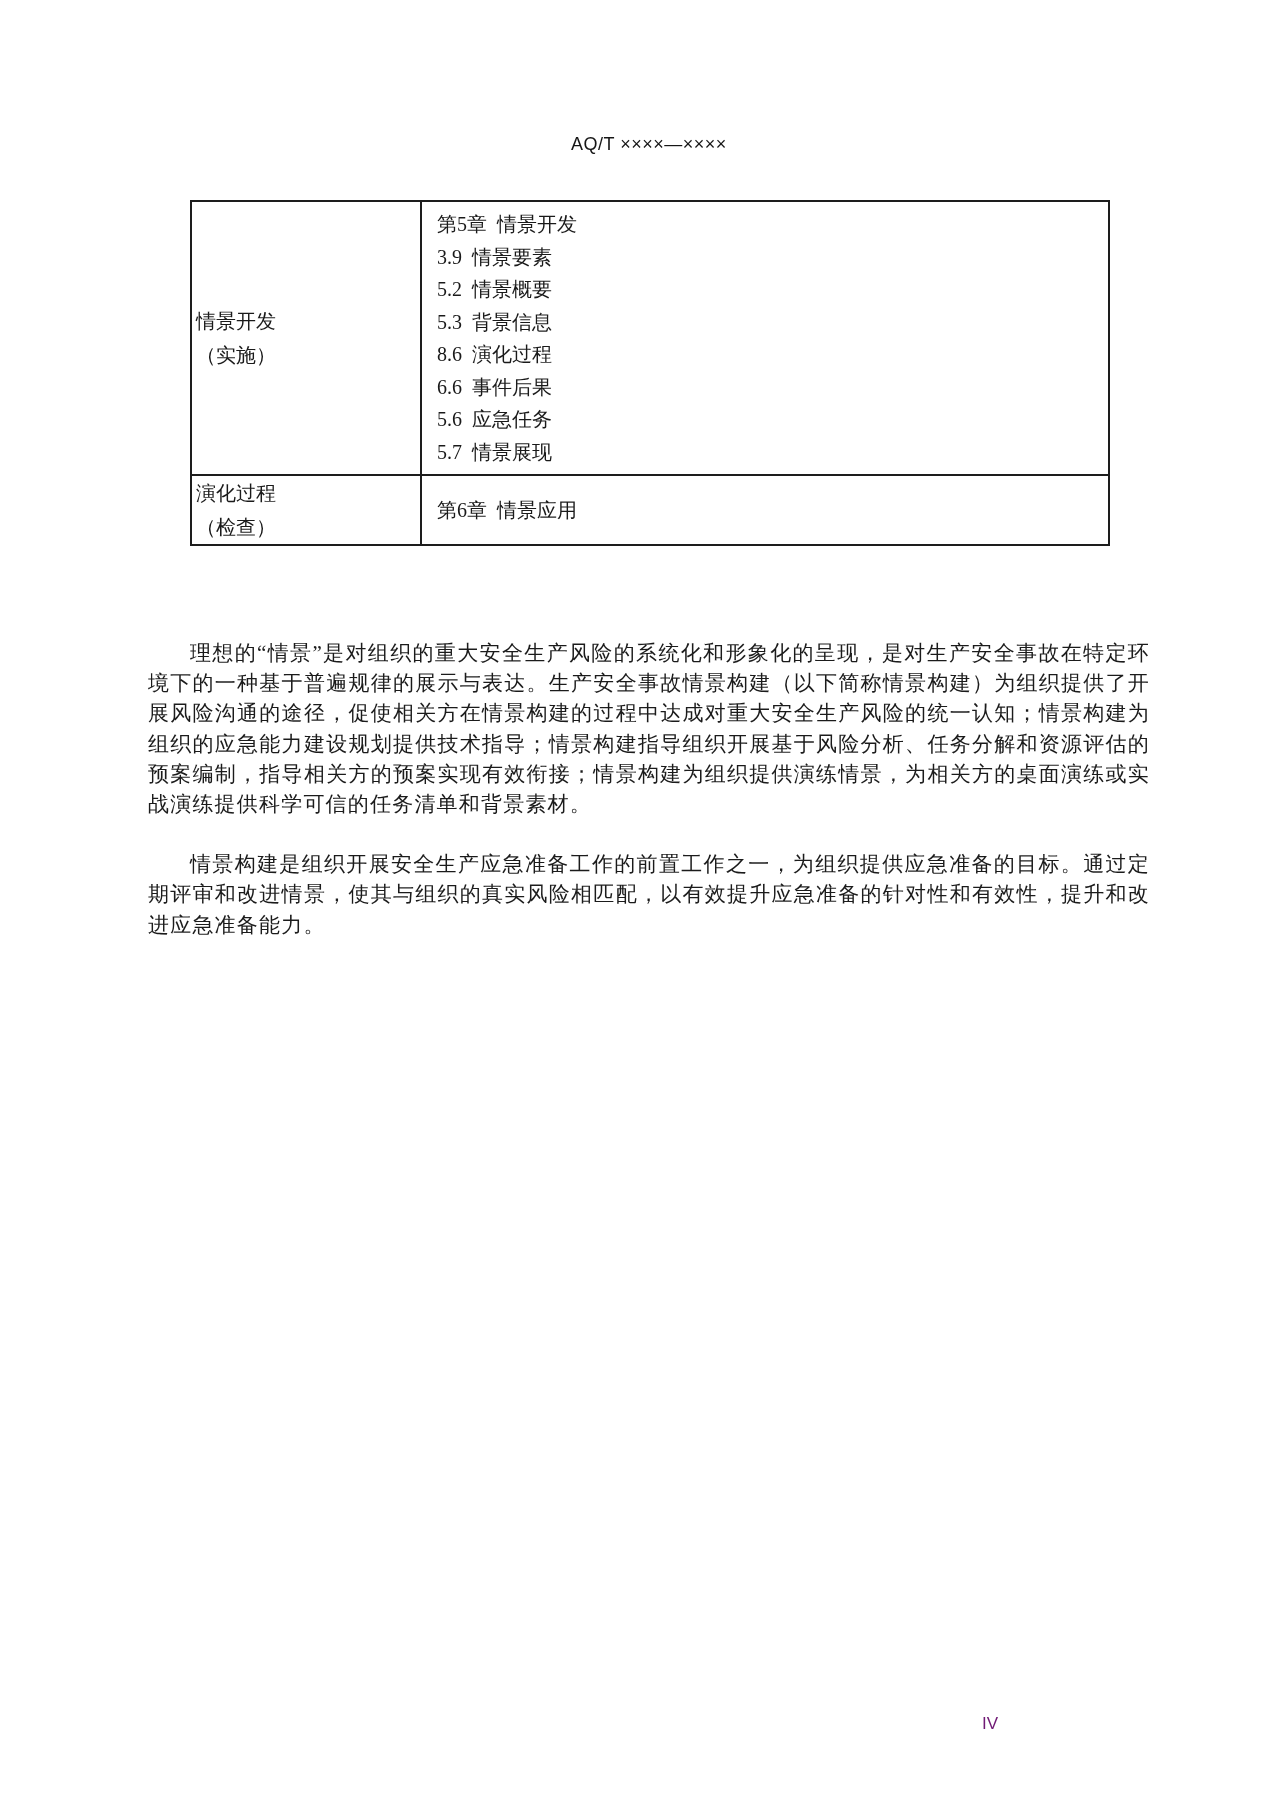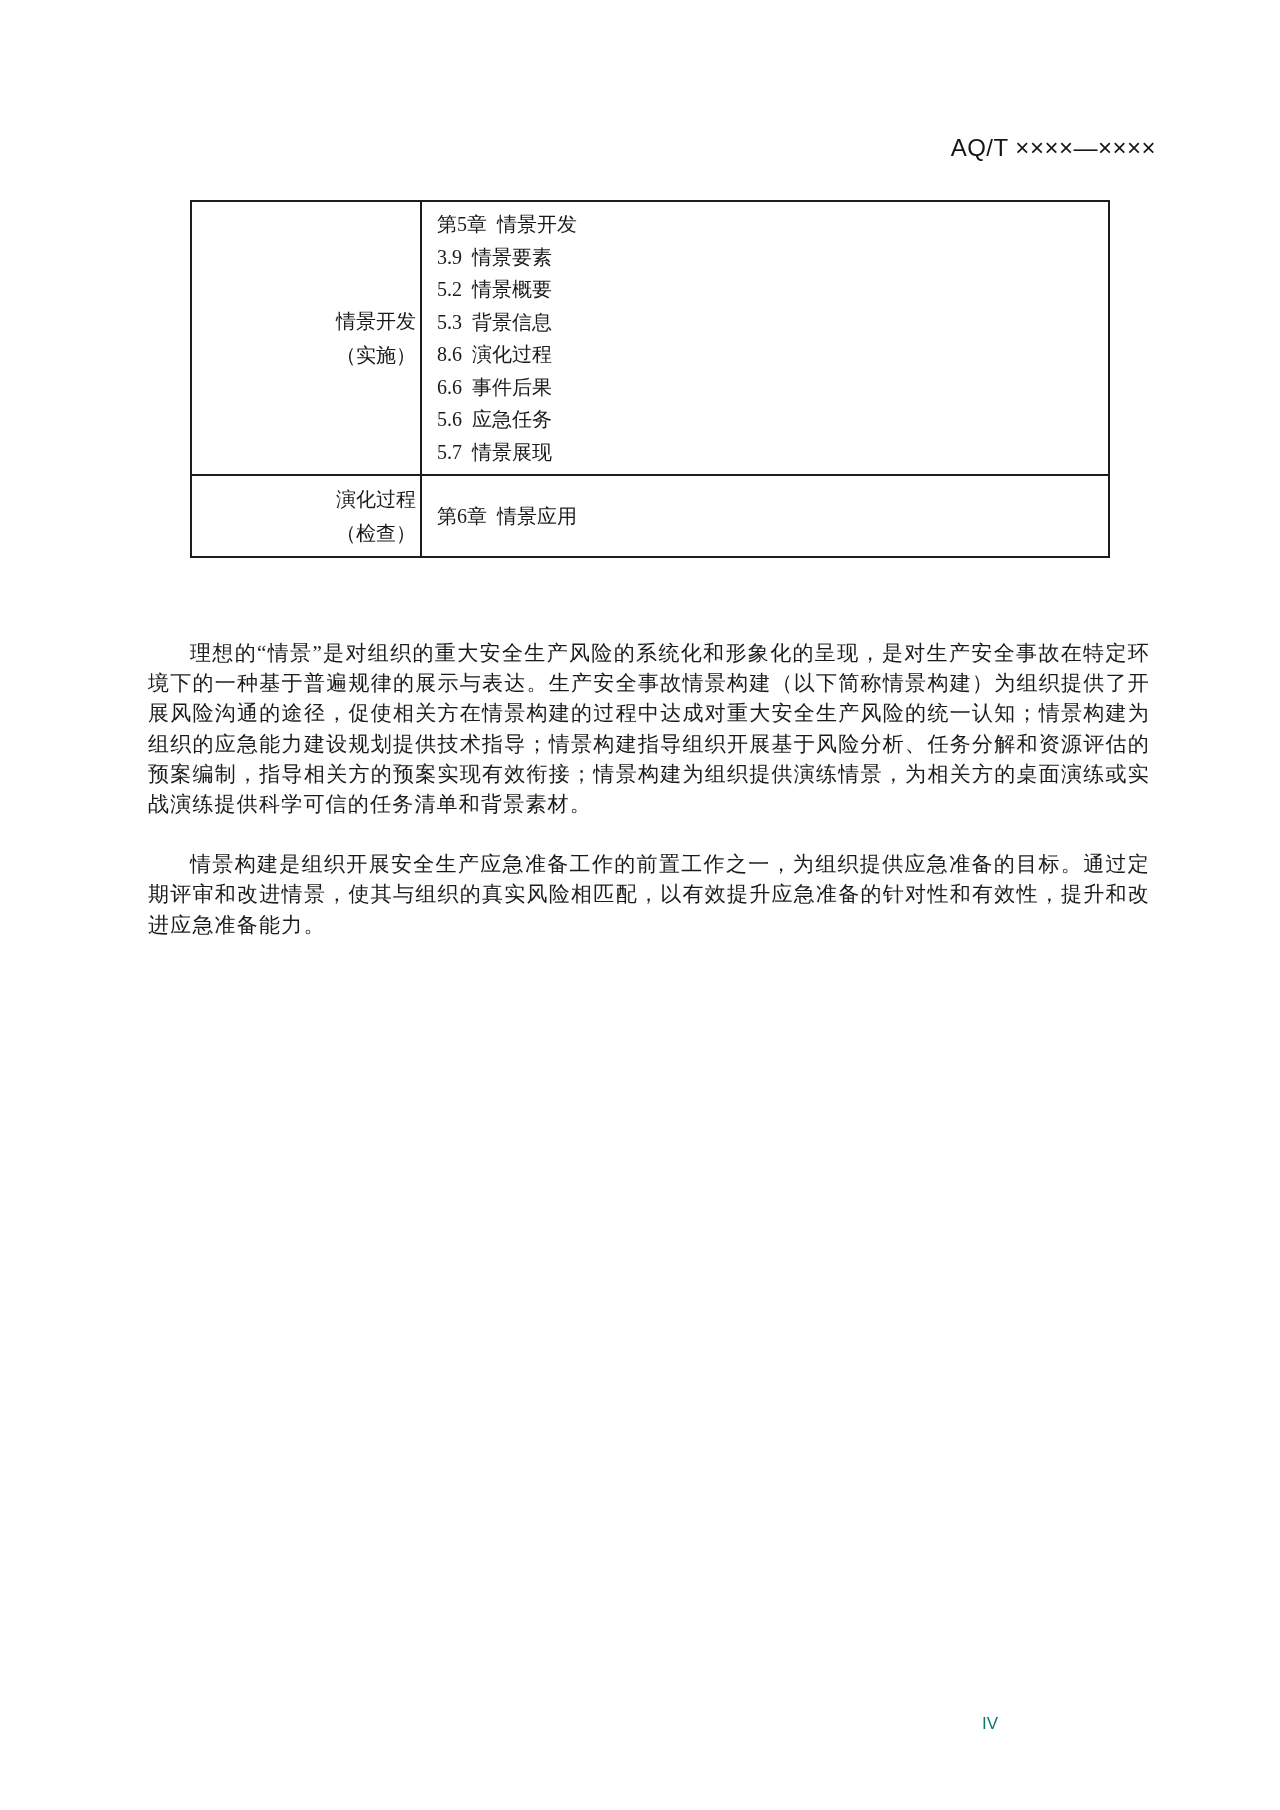--- a/index.html
+++ b/index.html
@@ -13,45 +13,45 @@
     height: 1810px;
     font-family: "Liberation Serif", "DejaVu Serif", serif;
     color: #1a1a1a;
     overflow: hidden;
   }
   .doc-header {
     position: absolute;
     top: 134px;
     left: 142px;
     width: 1014px;
-    text-align: right;
+    text-align: center;
     font-family: "Liberation Sans", "DejaVu Sans", sans-serif;
-    font-size: 24px;
+    font-size: 18px;
     letter-spacing: 0.5px;
     color: #161616;
   }
   .chapter-table {
     position: absolute;
     top: 200px;
     left: 190px;
     width: 920px;
     border-collapse: collapse;
     table-layout: fixed;
   }
   .chapter-table td {
     border: 2px solid #1d1d1d;
     font-size: 20px;
     vertical-align: middle;
     padding: 0;
   }
   .chapter-table .stage-cell {
     width: 220px;
-    text-align: right;
+    text-align: left;
     line-height: 34px;
-    padding: 6px 4px;
+    padding: 0 4px;
   }
   .chapter-table .items-cell {
     padding: 6px 8px 6px 15px;
     vertical-align: middle;
   }
   .chapter-item {
     line-height: 32.5px;
     white-space: pre;
   }
   .body-text {
@@ -73,21 +73,21 @@
     margin-top: 30px;
   }
   .page-number {
     position: absolute;
     top: 1714px;
     left: 960px;
     width: 60px;
     text-align: center;
     font-family: "Liberation Sans", "DejaVu Sans", sans-serif;
     font-size: 17px;
-    color: #0f766e;
+    color: #701a75;
   }
 </style>
 </head>
 <body>
 
 <div class="doc-header">AQ/T ××××—××××</div>
 
 <table class="chapter-table">
   <tbody>
     <tr>

